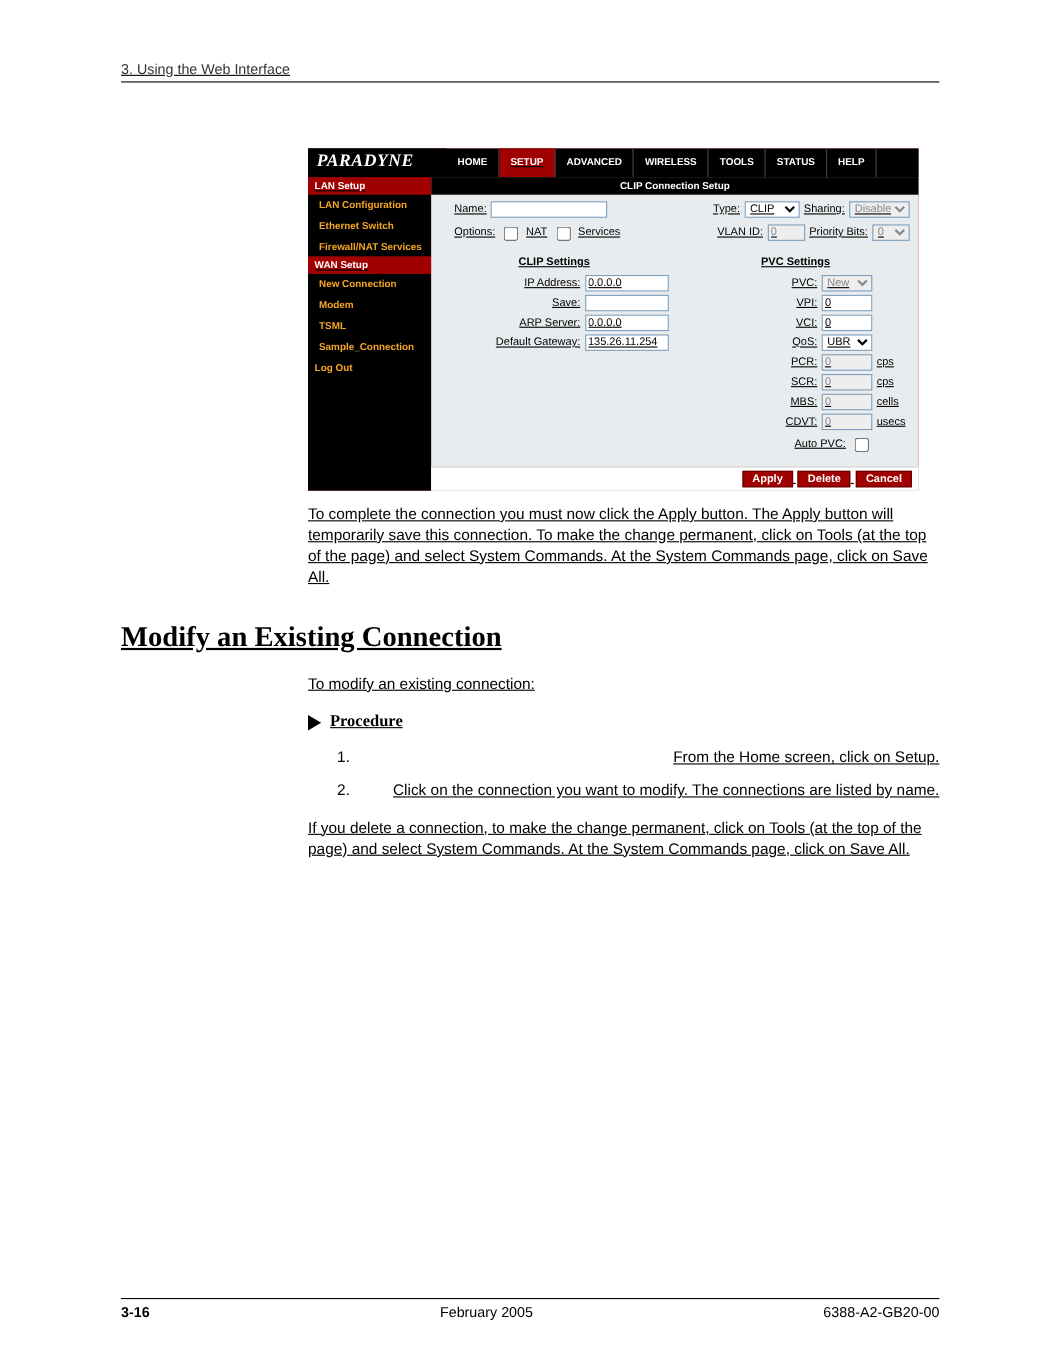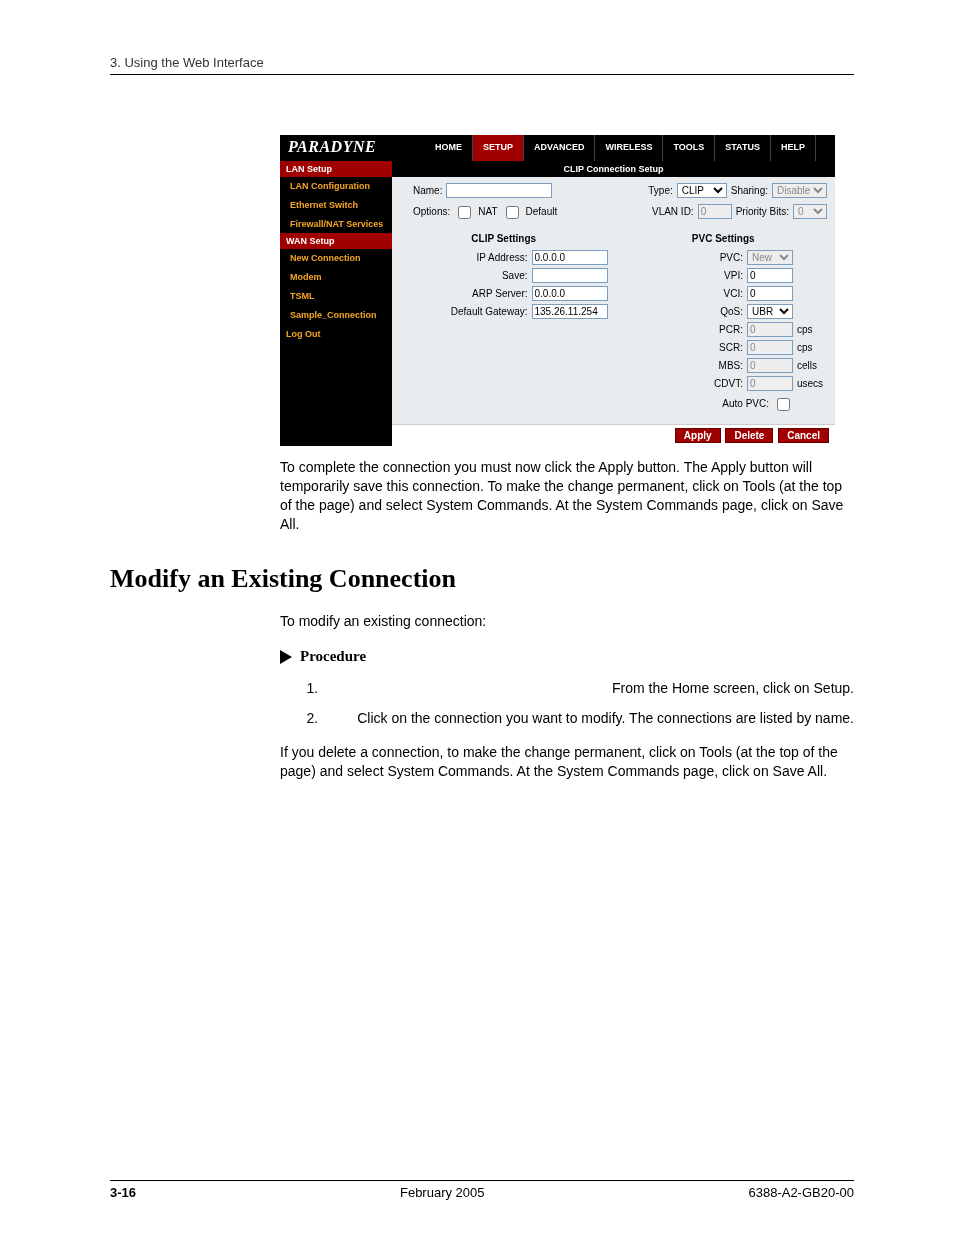--- a/index.html
+++ b/index.html
@@ -9,20 +9,21 @@
     background: #fff;
     color: #000;
     font-size: 14px;
   }
   .page {
     width: 954px;
     height: 1236px;
     position: relative;
     box-sizing: border-box;
     padding: 55px 100px 40px 110px;
+    text-decoration: underline;
   }
   .page-header {
     font-size: 13px;
     color: #333;
     border-bottom: 1px solid #000;
     padding-bottom: 4px;
     margin-bottom: 60px;
   }
   .figure-wrap {
     margin-left: 170px;
@@ -43,21 +44,20 @@
     font-family: "Times New Roman", serif;
     font-style: italic;
     font-size: 16px;
     letter-spacing: 0.5px;
     padding: 3px 6px 5px 8px;
     font-weight: bold;
   }
   .navtabs {
     display: flex;
     flex: 1;
-    justify-content: center;
   }
   .navtab {
     color: #fff;
     font-size: 9px;
     font-weight: bold;
     padding: 7px 10px 6px 10px;
     border-right: 1px solid #444;
     font-family: Verdana, Arial, sans-serif;
     text-align: center;
   }
@@ -290,21 +290,21 @@
               <label>Type:</label>
               <select class="sel" style="width:50px"><option>CLIP</option></select>
               <label>Sharing:</label>
               <select class="sel dis" style="width:55px"><option>Disable</option></select>
             </div>
             <div class="row1">
               <label>Options:</label>
               <input type="checkbox" class="cb" style="">
               <label>NAT</label>
               <input type="checkbox" class="cb" style="">
-              <label>Default</label>
+              <label>Services</label>
               <span style="flex:1"></span>
               <label>VLAN ID:</label>
               <input class="tin dis" style="width: 28px;" value="0">
               <label>Priority Bits:</label>
               <select class="sel dis" style="width:34px"><option>0</option></select>
             </div>
           </div>
 
           <div class="cols">
             <div class="col">

